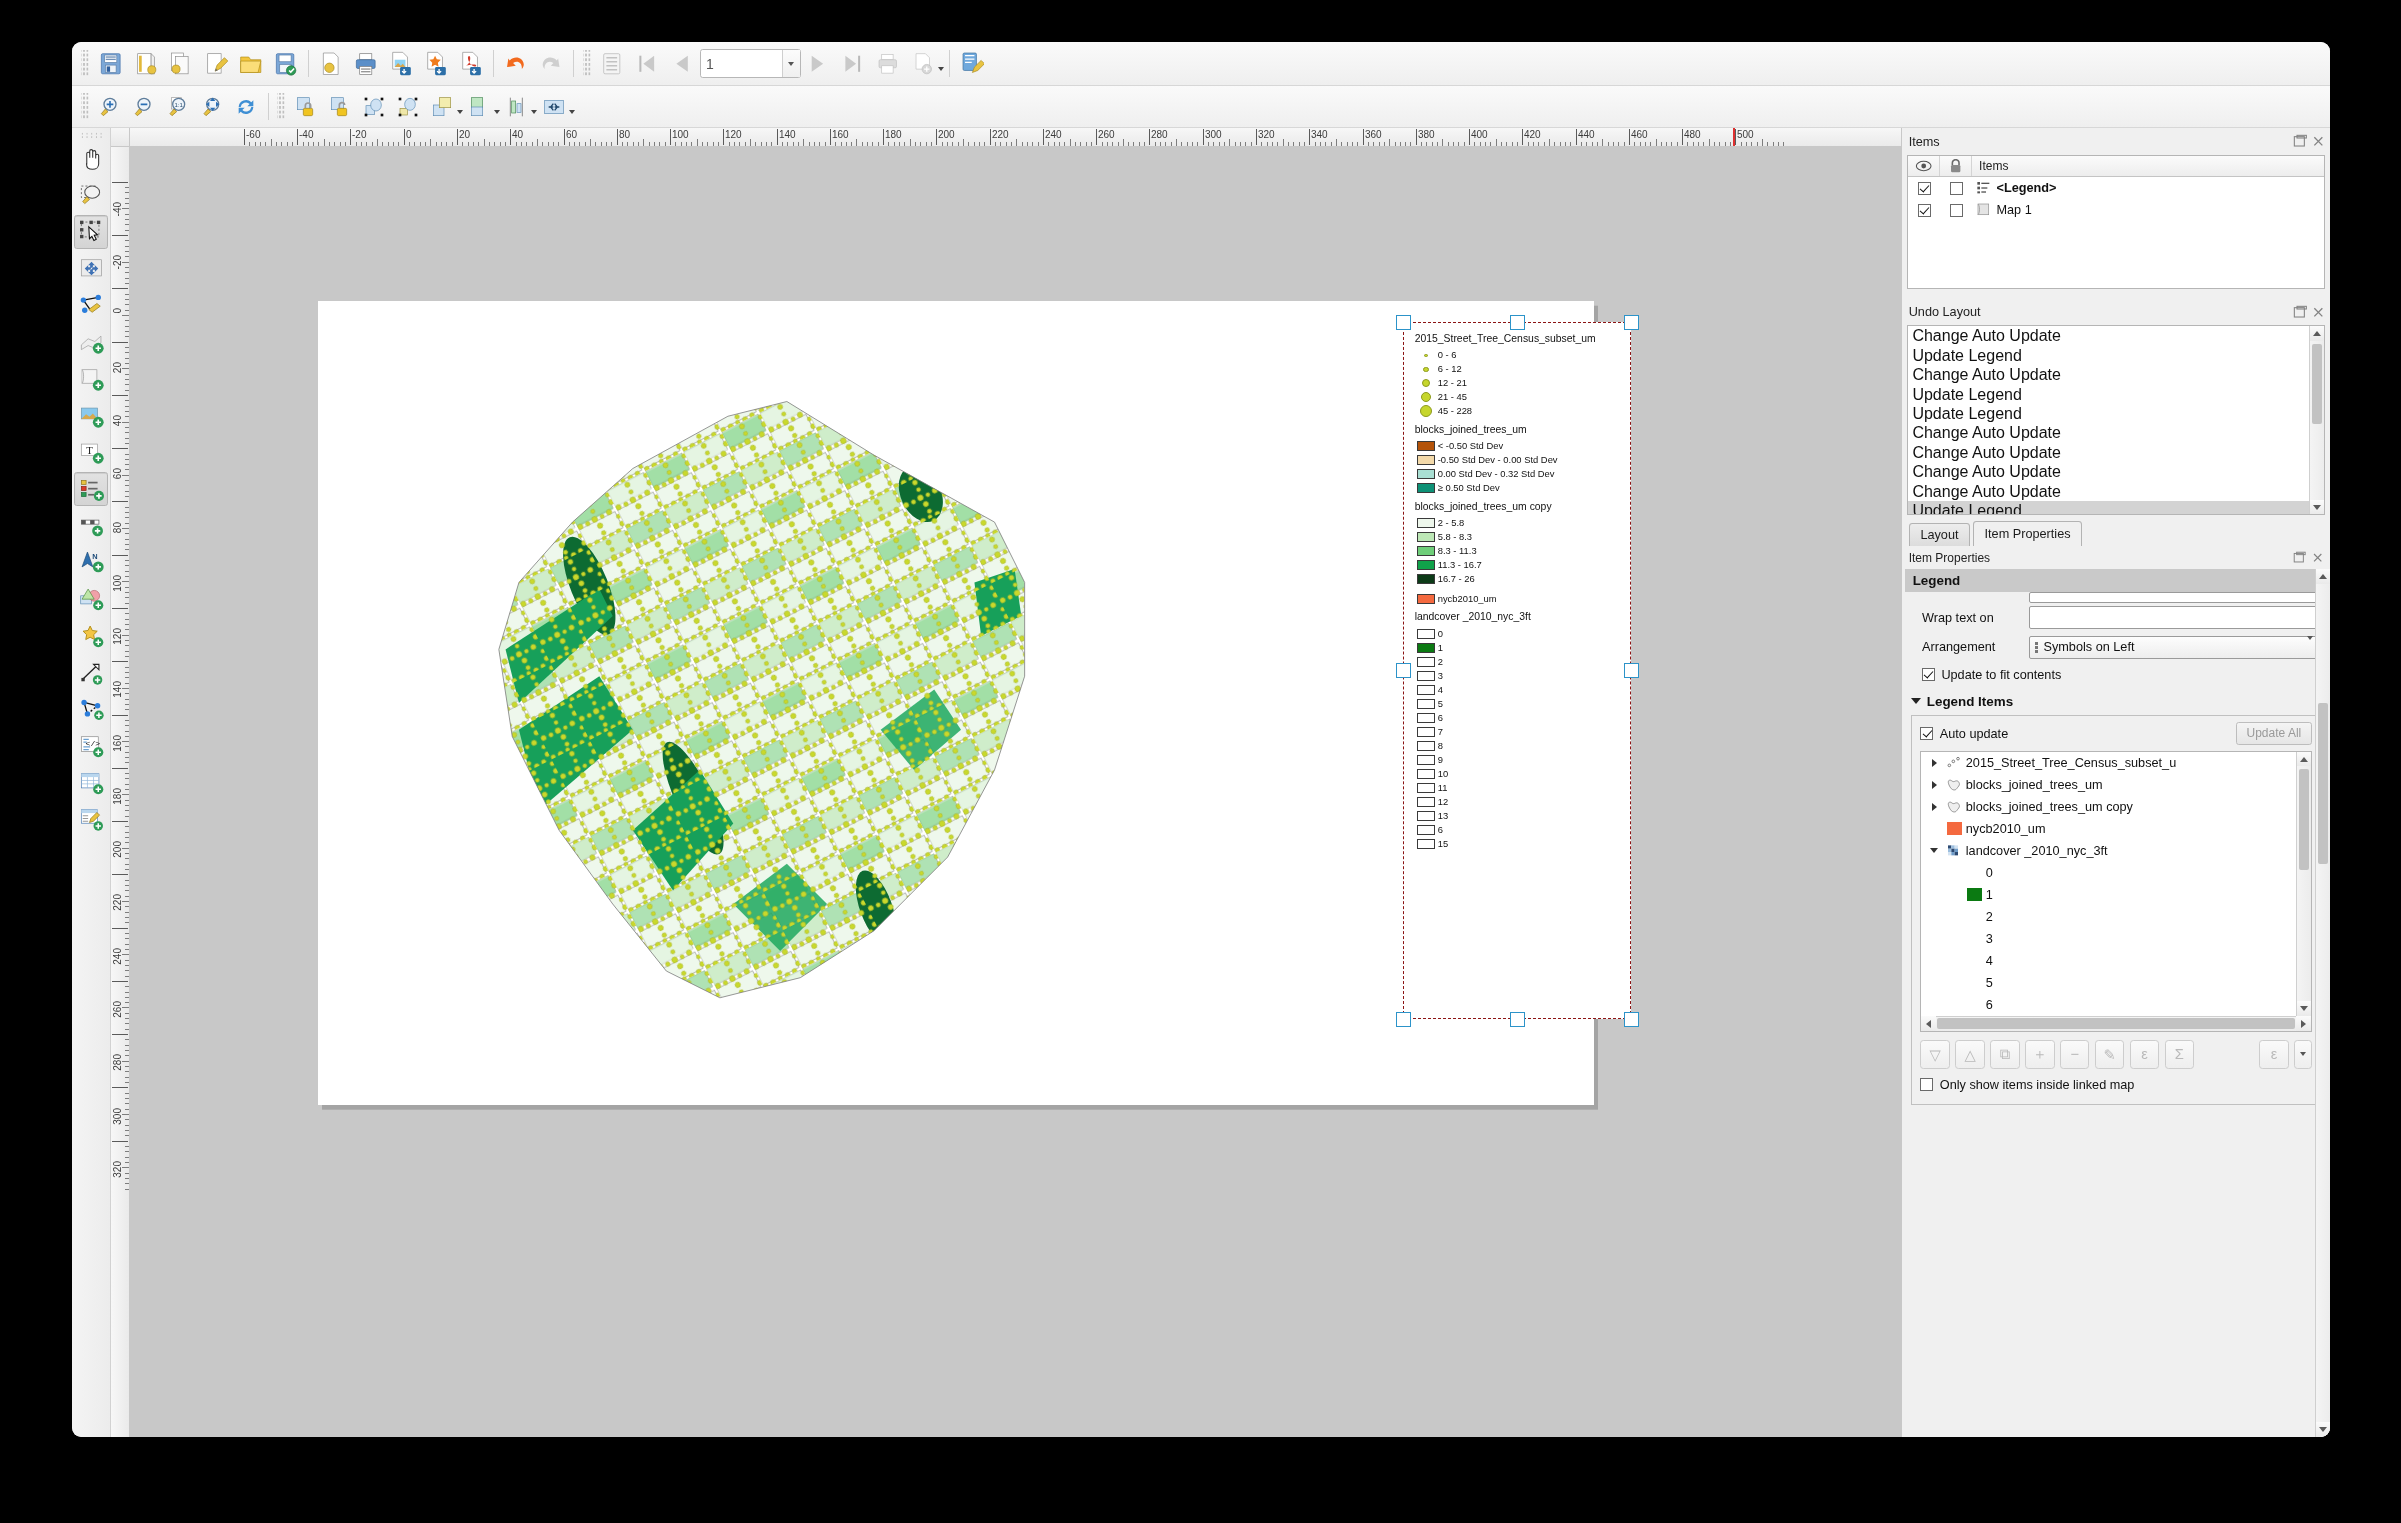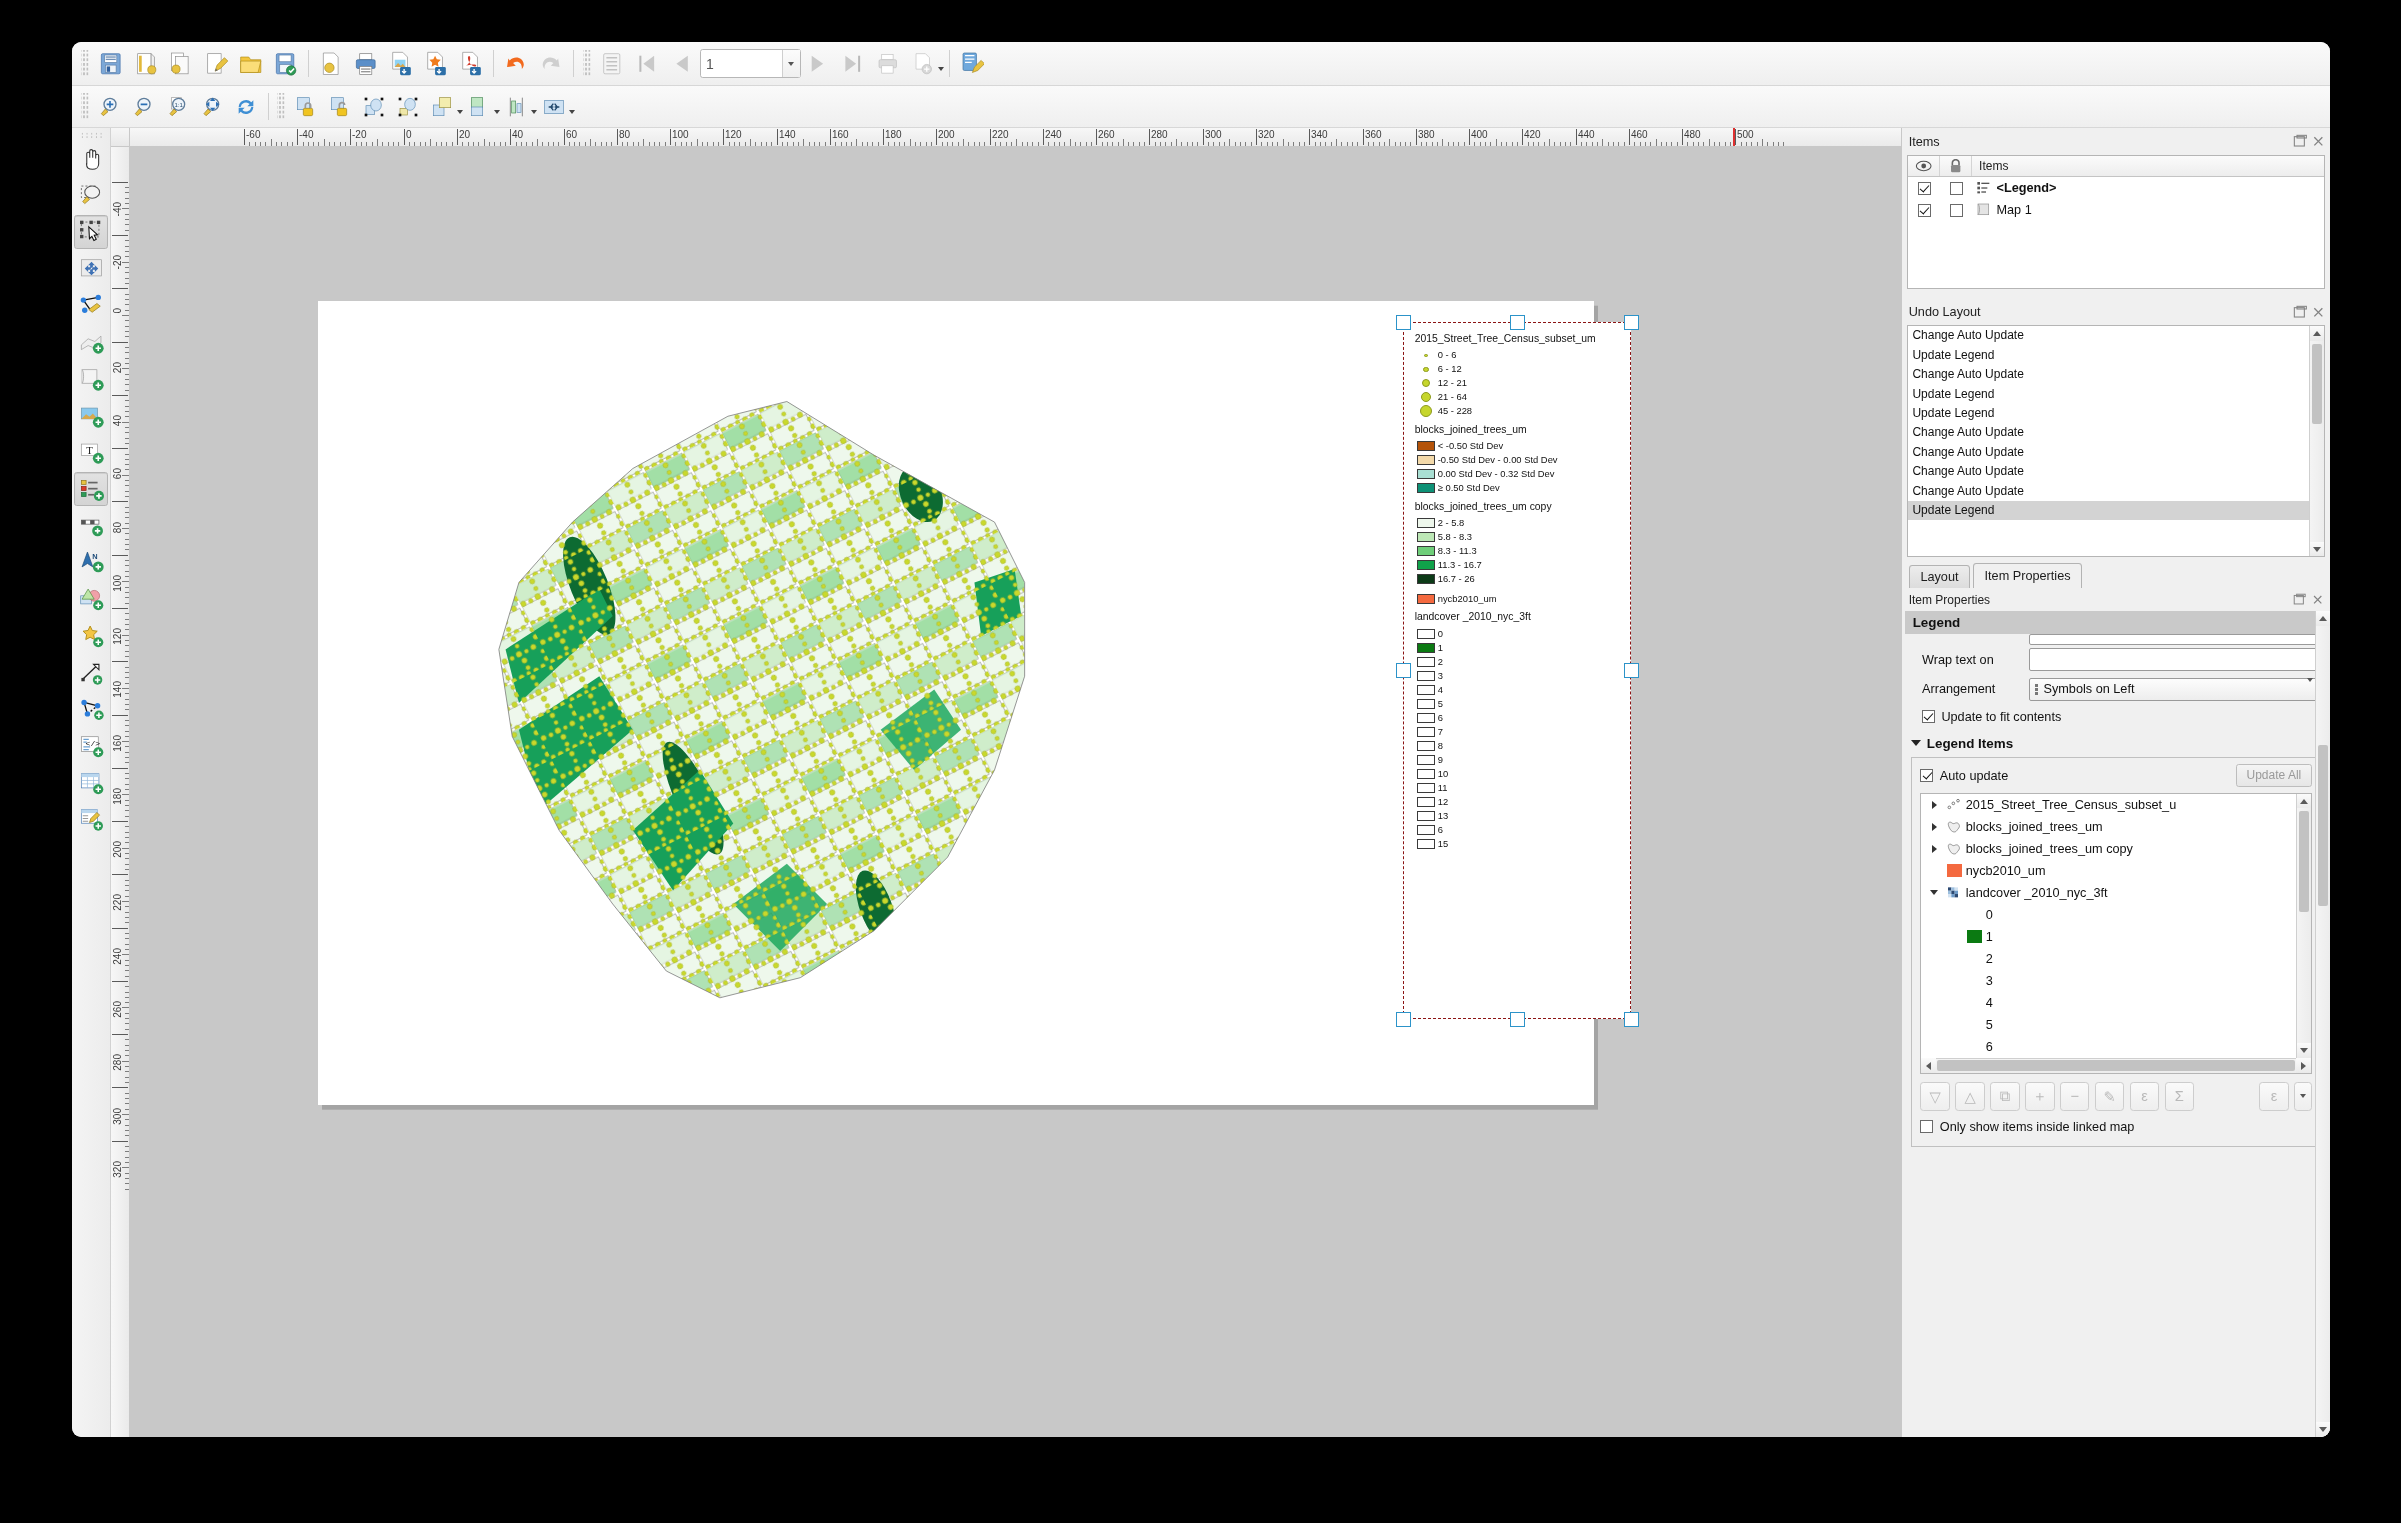--- a/index.html
+++ b/index.html
@@ -236,21 +236,21 @@
     border: solid #111; border-width: 0 1.3px 1.3px 0; transform: rotate(42deg);
   }
 
   #splitgrip { height: 9.4px; display:flex; align-items:center; justify-content:center; }
   #splitgrip div {
     width: 40px; height: 4px;
     background-image: radial-gradient(#b0b0b0 0.7px, transparent 0.8px);
     background-size: 5.4px 4px;
   }
 
-  #undolist { height: 232px; font-size: 12px; }
+  #undolist { height: 190px; font-size: 16px; }
   .undorow { height: 19.4px; line-height:19.4px; padding-left: 4px; color:#111; }
   .undorow.sel { background: #d3d3d3; }
   .vscroll {
     position:absolute; right:0; top:0; bottom:0; width: 14.7px;
     background: linear-gradient(to right,#f4f4f4,#ececec);
     border-left: 0.7px solid #cfcfcf;
   }
   .vscroll .arrow {
     height: 14.7px; display:flex; align-items:center; justify-content:center;
     background: linear-gradient(#fbfbfb,#eaeaea);
@@ -1421,21 +1421,21 @@
                     <div class="leg-row">
                       <span class="sw">
                         <span class="dot" style="width: 8px; height: 8px; background: rgb(198, 214, 44);"></span>
                       </span>
                       <span class="lbl">12 - 21</span>
                     </div>
                     <div class="leg-row">
                       <span class="sw">
                         <span class="dot" style="width: 10px; height: 10px; background: rgb(198, 214, 44);"></span>
                       </span>
-                      <span class="lbl">21 - 64</span>
+                      <span class="lbl">21 - 45</span>
                     </div>
                     <div class="leg-row">
                       <span class="sw">
                         <span class="dot" style="width: 12px; height: 12px; background: rgb(198, 214, 44);"></span>
                       </span>
                       <span class="lbl">45 - 228</span>
                     </div>
                   </div>
                   <div class="leg-group">
                     <div class="leg-title">blocks_joined_trees_um</div>

